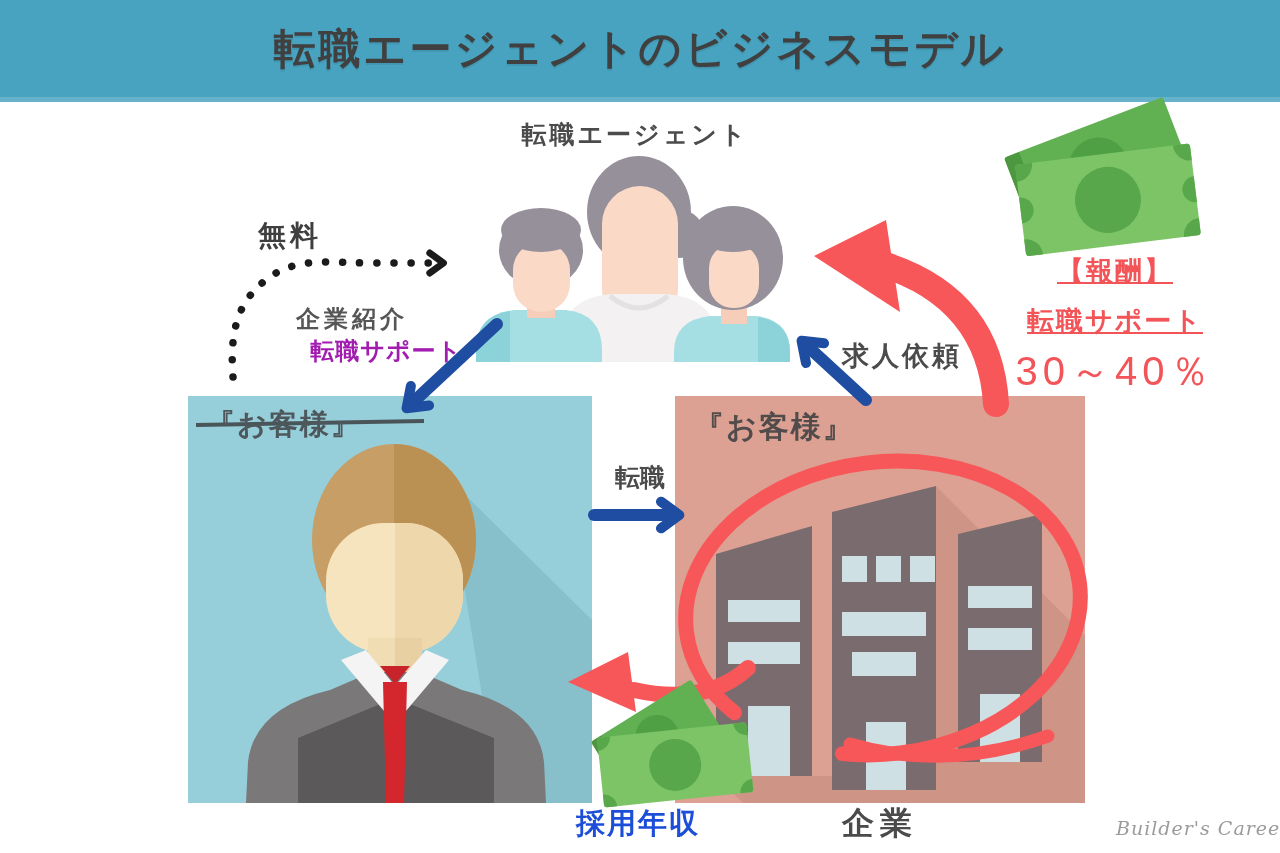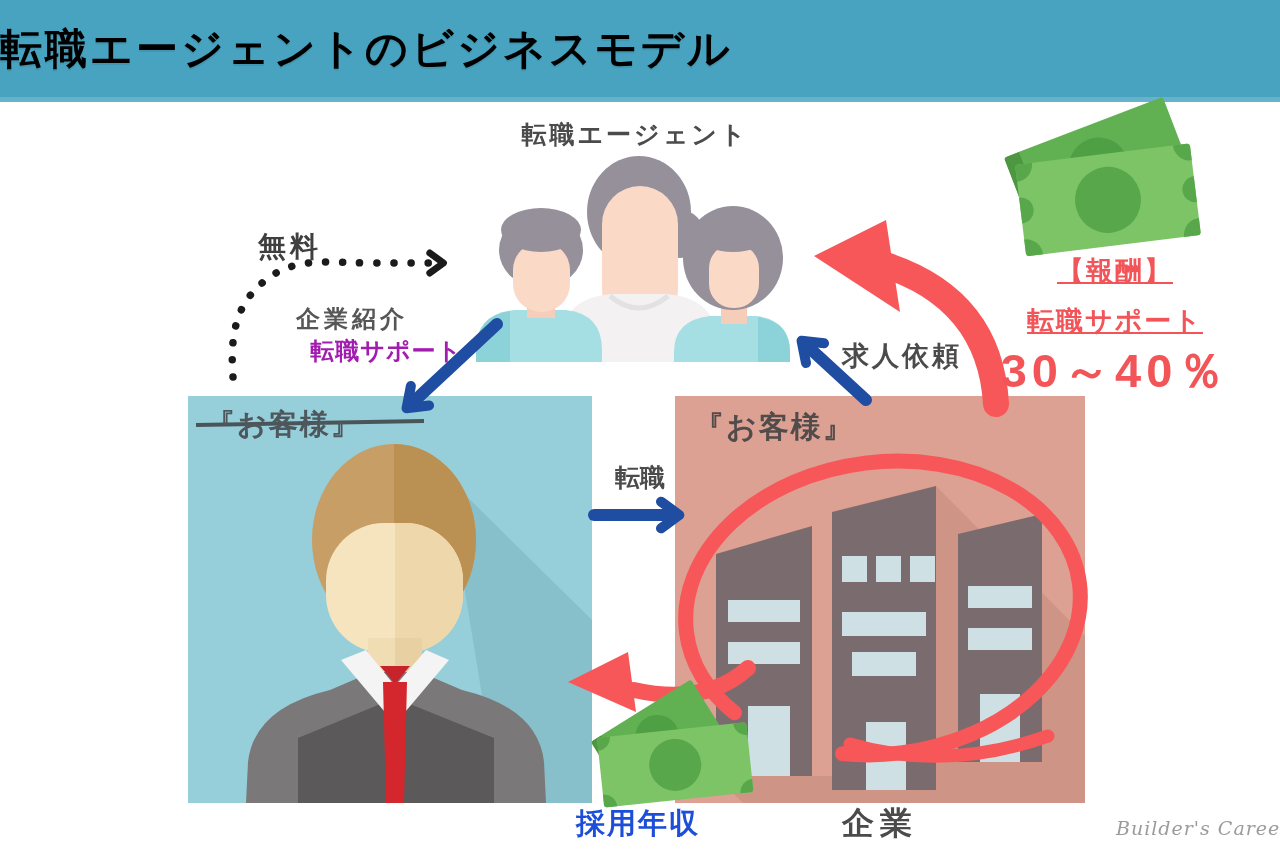--- a/index.html
+++ b/index.html
@@ -3,30 +3,30 @@
 <meta charset="utf-8">
 <style>
   html,body{margin:0;padding:0;background:#ffffff;}
   body{width:1280px;height:853px;position:relative;overflow:hidden;
        font-family:"Liberation Sans","DejaVu Sans",sans-serif;}
   .stage{position:absolute;inset:0;width:1280px;height:853px;}
   svg.scene{position:absolute;left:0;top:0;}
   .lbl{position:absolute;white-space:nowrap;font-weight:bold;color:#4b4b4b;}
   .header{position:absolute;left:0;top:0;width:1280px;height:97px;background:#47a3c0;
           border-bottom:5px solid #66b2ca;}
-  .title{left:0;top:21px;width:1280px;font-size:42px;color:#000000;
+  .title{left:0;top:21px;width:1280px;text-align:center;font-size:42px;color:#404040;
          letter-spacing:3px;text-shadow:0 2px 0 rgba(0,0,0,0.08);}
   .agent-label{left:460px;top:118px;width:350px;text-align:center;font-size:25px;letter-spacing:3px;}
-  .free{left:258px;top:228px;font-size:28px;color:#3f3f3f;letter-spacing:4px;}
+  .free{left:258px;top:217px;font-size:28px;color:#3f3f3f;letter-spacing:4px;}
   .intro1{left:262px;top:303px;width:180px;text-align:center;font-size:24px;color:#565656;letter-spacing:4px;}
   .intro2{left:242px;top:335px;width:220px;text-align:right;font-size:24px;color:#a21caf;letter-spacing:1px;}
   .job-request{left:832px;top:338px;width:140px;text-align:center;font-size:27px;letter-spacing:3px;}
   .reward{left:980px;top:246px;width:270px;text-align:center;color:#f25458;line-height:50px;}
   .reward .l1,.reward .l2{font-size:27px;font-weight:bold;letter-spacing:2px;display:block;text-decoration:underline;}
-  .reward .l3{font-size:47px;font-weight:bold;letter-spacing:5px;display:block;}
+  .reward .l3{font-size:40px;font-weight:normal;letter-spacing:5px;display:block;}
   .tag-left{left:206px;top:405px;font-size:29px;color:#4e585c;letter-spacing:2px;}
   .tag-right{left:694px;top:407px;font-size:30px;color:#514c4b;letter-spacing:2px;}
   .job-change{left:598px;top:461px;width:84px;text-align:center;font-size:25px;}
   .label-seeker{left:188px;top:802px;width:404px;text-align:center;font-size:31px;letter-spacing:6px;}
   .label-company{left:675px;top:802px;width:410px;text-align:center;font-size:32px;letter-spacing:6px;}
   .hire-salary{left:556px;top:804px;width:164px;text-align:center;font-size:29px;color:#1d4ed8;letter-spacing:2px;}
   .watermark{left:1116px;top:817px;width:156px;text-align:right;font-weight:normal;
              font-family:"DejaVu Serif","Liberation Serif",serif;font-style:italic;
              font-size:19px;color:#9b9b9b;letter-spacing:1px;}
 </style>

